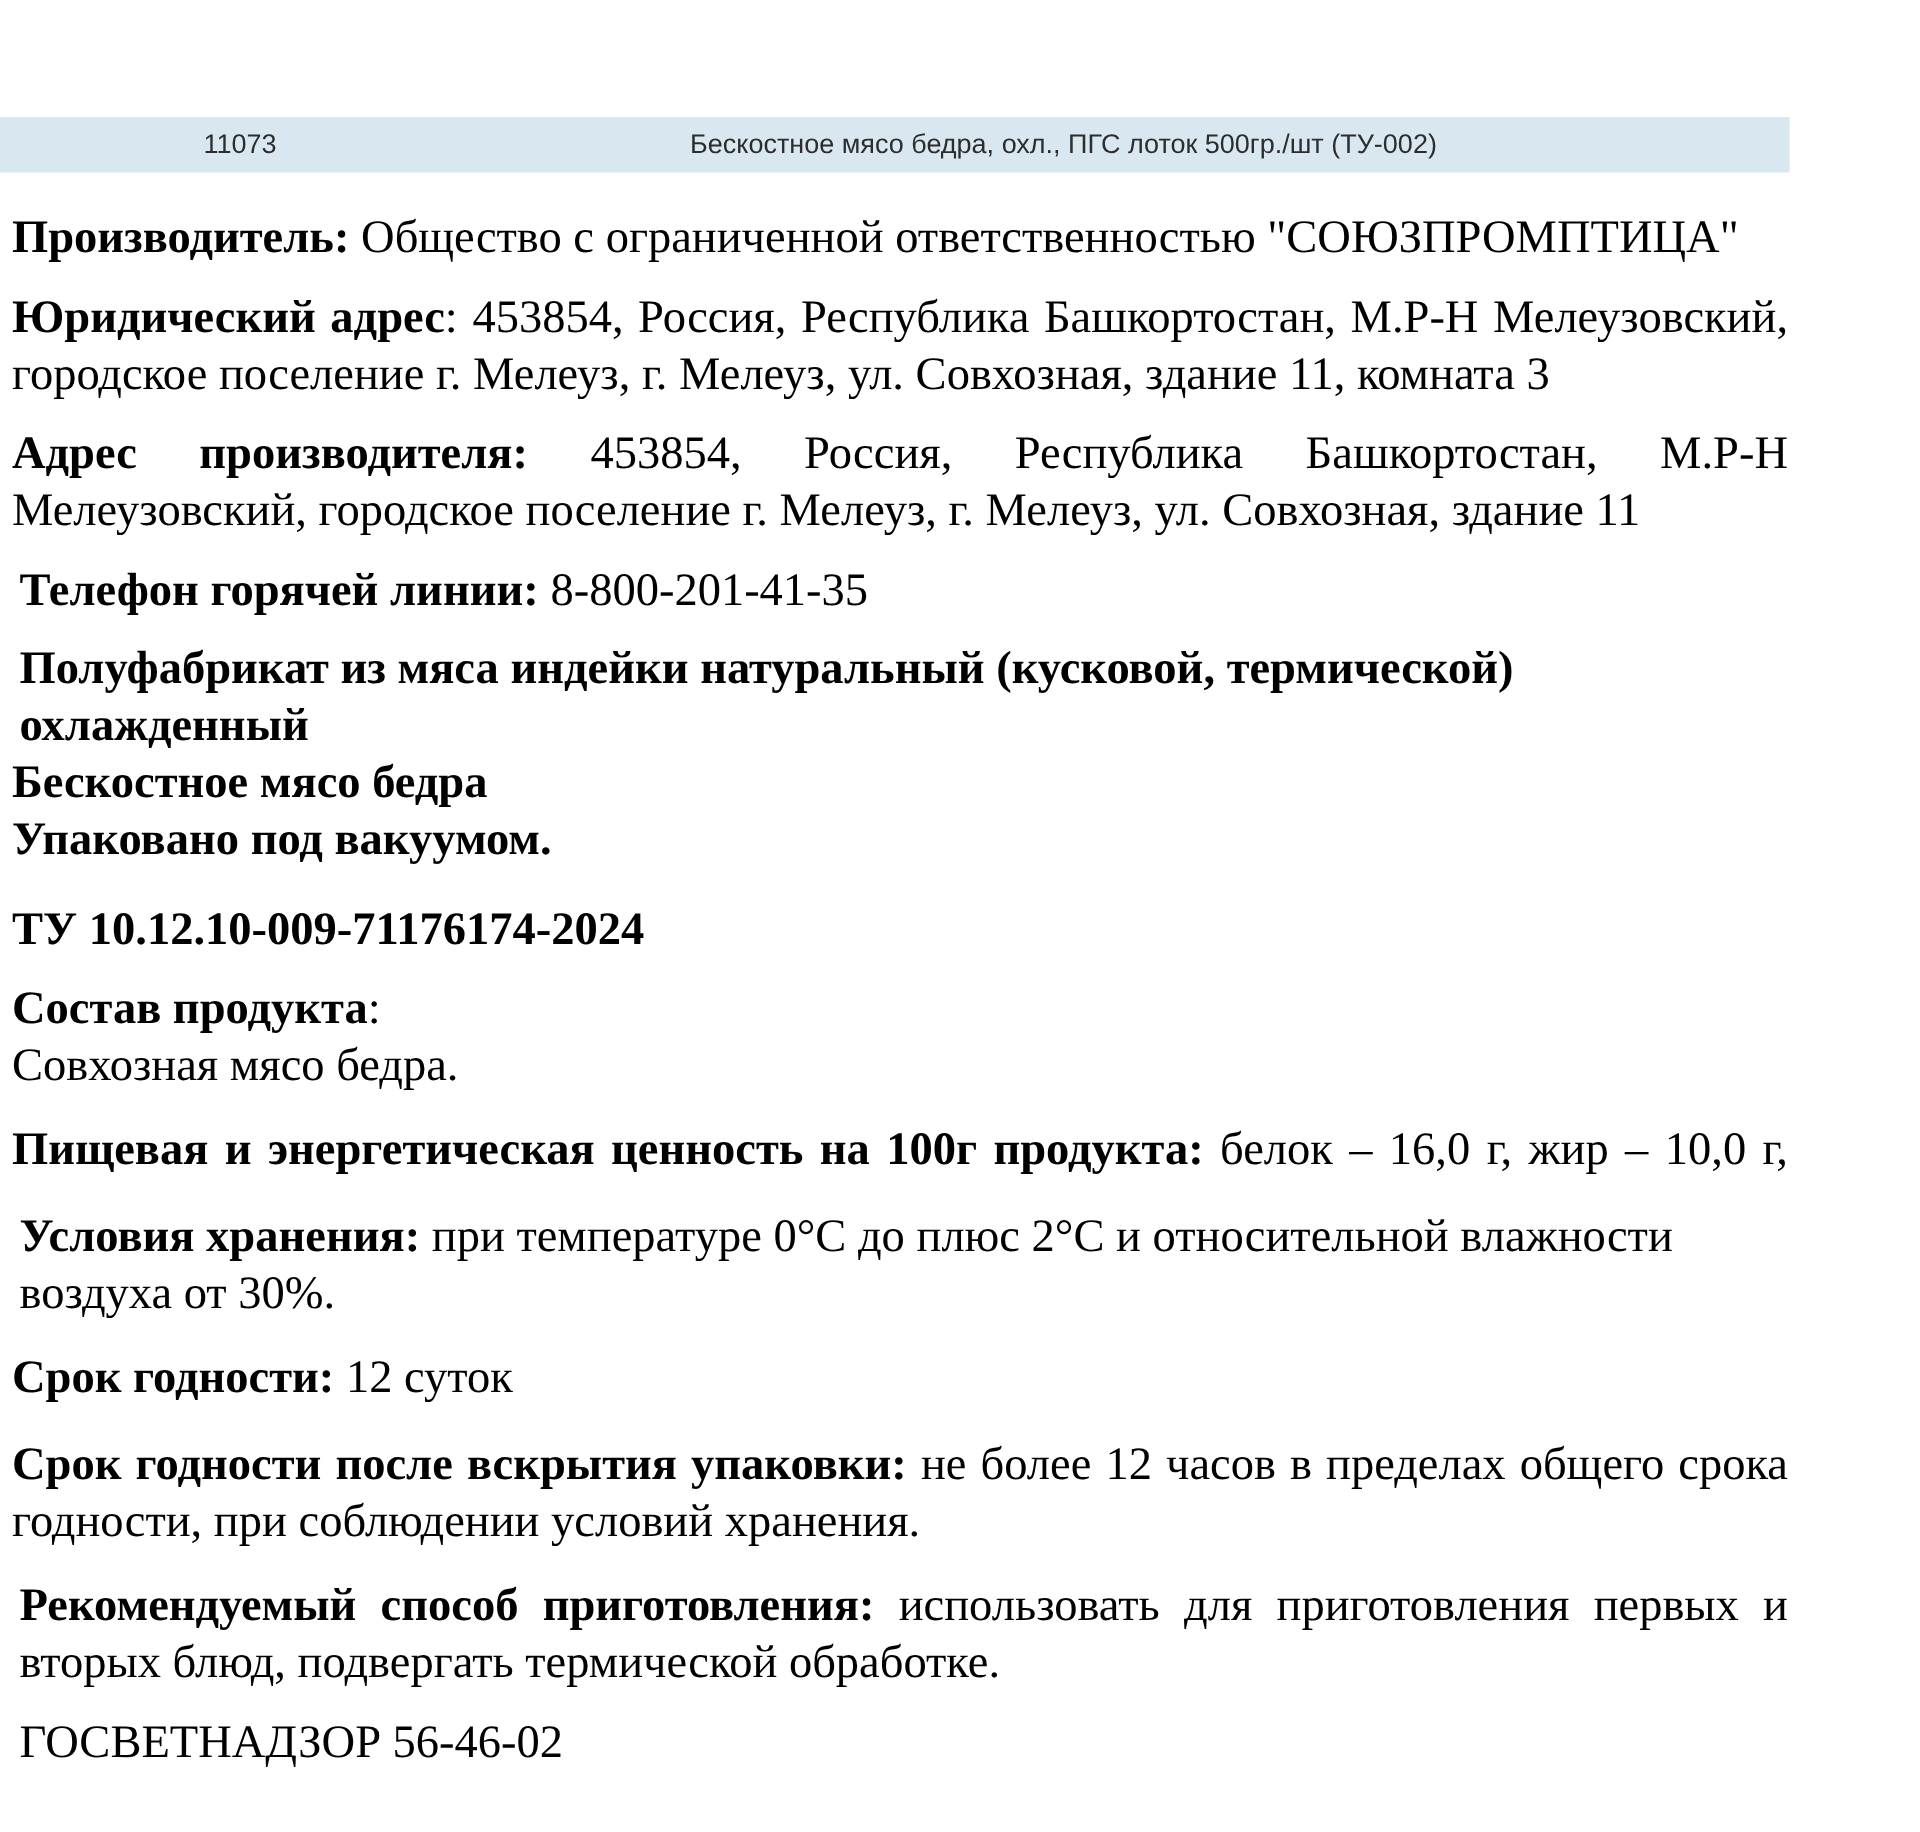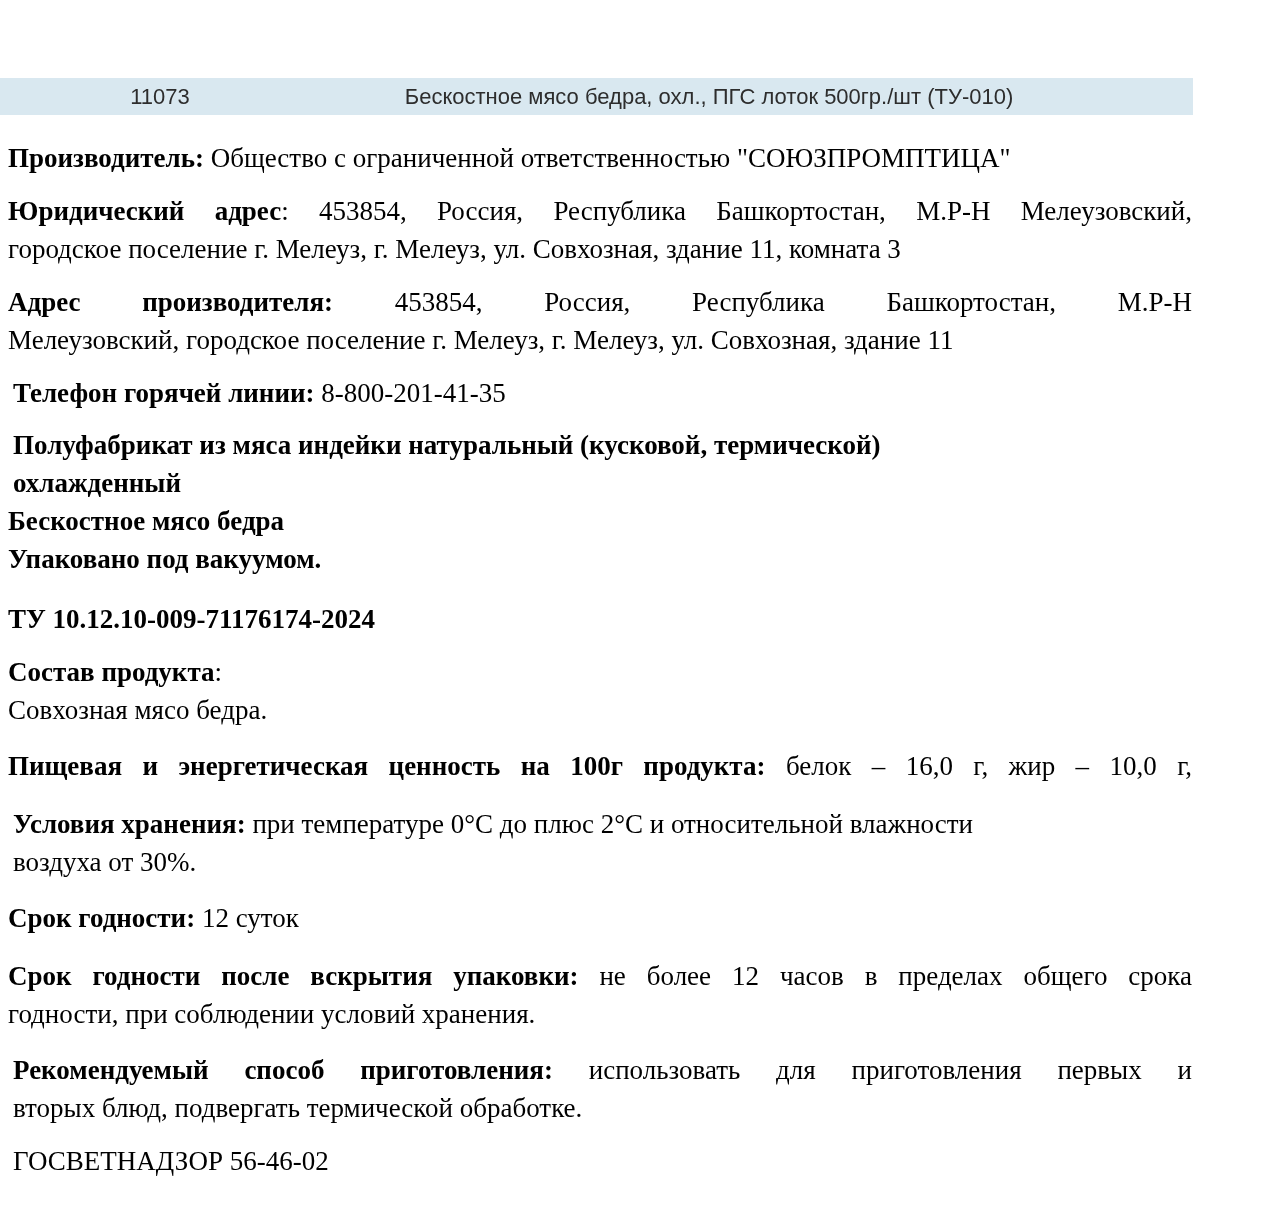--- a/index.html
+++ b/index.html
@@ -15,52 +15,52 @@
 
   
   .header-row {
     margin-top: 78px;
     width: 1193px;
     height: 37px;
     background: #d9e8f0;
     display: flex;
     align-items: center;
     font-family: "Liberation Sans", "DejaVu Sans", sans-serif;
-    font-size: 22px;
+    font-size: 18px;
     color: #2d2d2d;
   }
   .hcell-code { width: 320px; text-align: center; }
   .hcell-product { flex: 1; text-align: center; padding-right: 95px; }
 
   
   .content {
     padding-left: 8px;
     padding-right: 88px; 
-    font-size: 27px;
+    font-size: 31px;
     line-height: 38px;
   }
   .content p { margin: 15px 0 0 0; }
   .mt24 { margin-top: 24px !important; }
   .mt14 { margin-top: 14px !important; }
   .mt18 { margin-top: 18px !important; }
   .mt20 { margin-top: 20px !important; }
   .mt22 { margin-top: 22px !important; }
   b { font-weight: bold; }
   .line { display: block; }
   .fill { text-align: justify; text-align-last: justify; }
   .indent { padding-left: 5px; }
 </style>
 </head>
 <body>
 
 <div class="page">
 
   <div class="header-row" style="background: rgb(217, 232, 240);">
     <div class="hcell-code">11073</div>
-    <div class="hcell-product">Бескостное мясо бедра, охл., ПГС лоток 500гр./шт (ТУ-010)</div>
+    <div class="hcell-product">Бескостное мясо бедра, охл., ПГС лоток 500гр./шт (ТУ-002)</div>
   </div>
 
   <div class="content">
 
     <p class="mt24"><b>Производитель:</b><span> Общество с ограниченной ответственностью "СОЮЗПРОМПТИЦА"</span></p>
 
     <p>
       <span class="line fill"><b>Юридический адрес</b><span>: 453854, Россия, Республика Башкортостан, М.Р-Н Мелеузовский,</span></span>
       <span class="line">городское поселение г. Мелеуз, г. Мелеуз, ул. Совхозная, здание 11, комната 3</span>
     </p>

